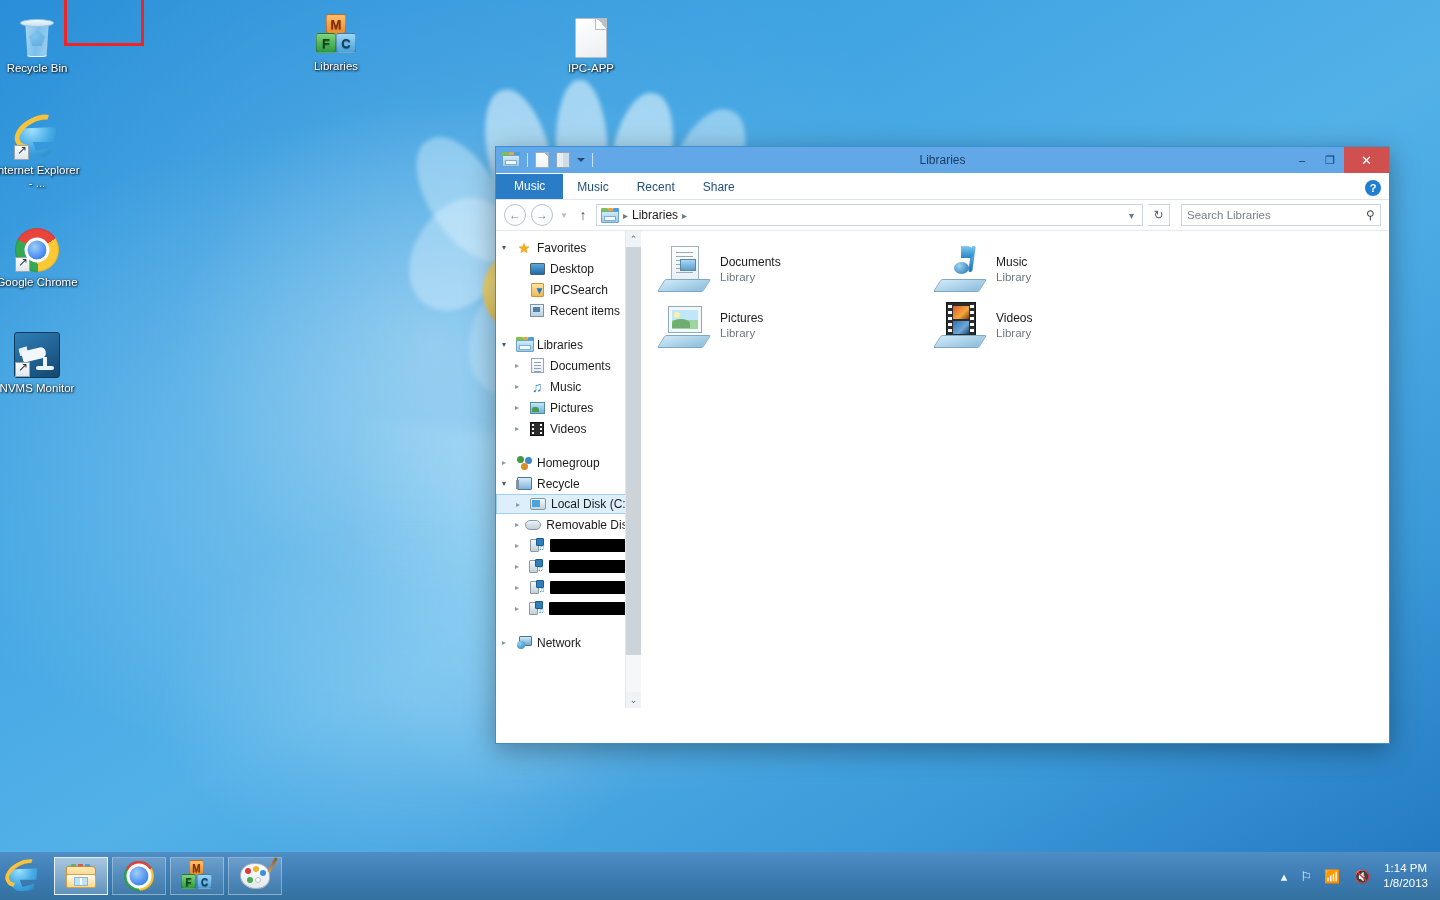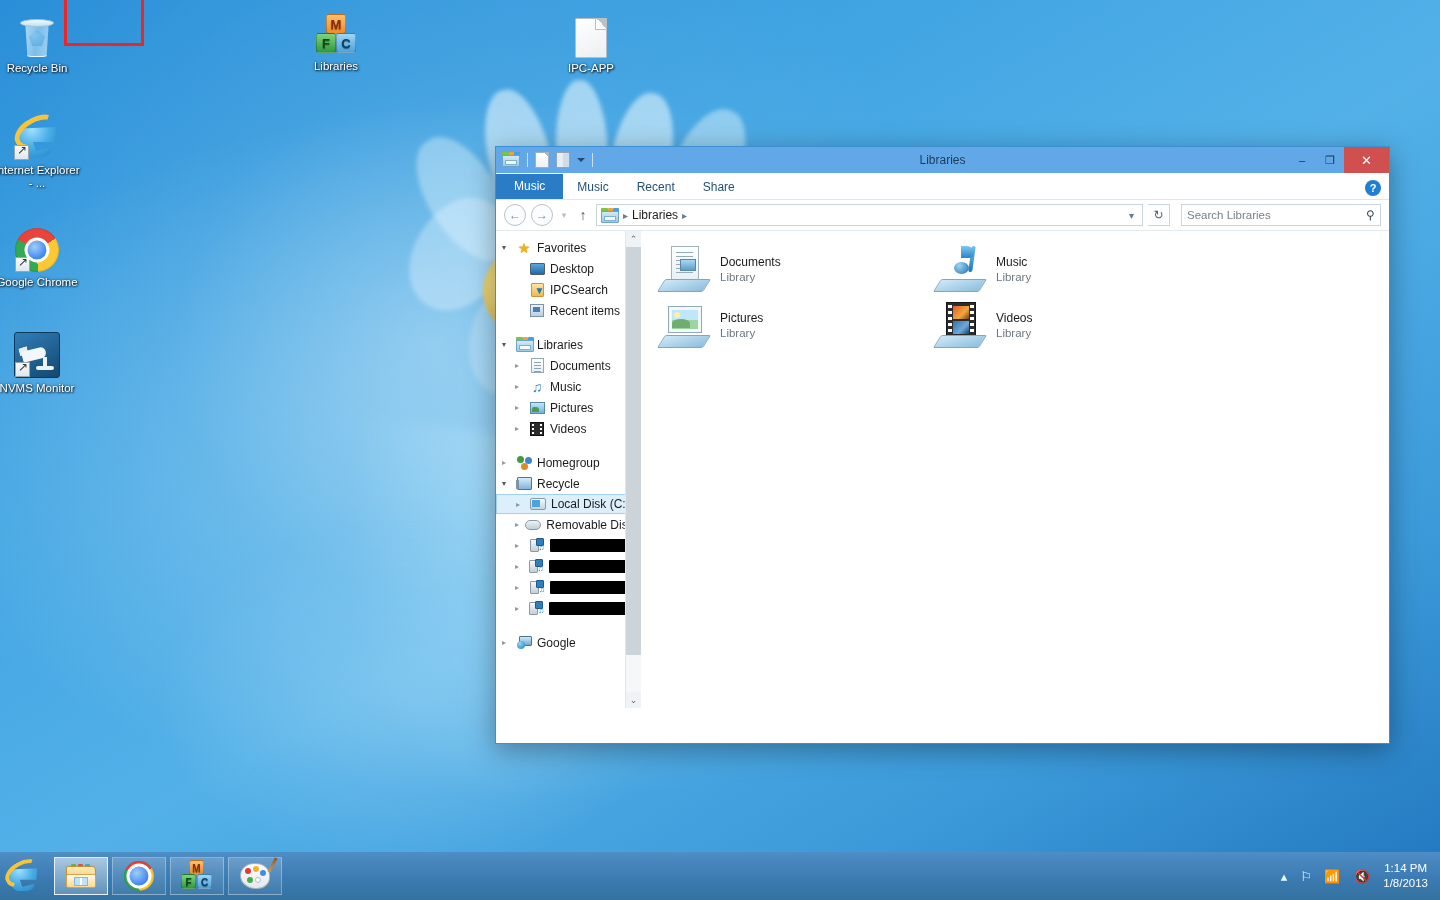--- a/index.html
+++ b/index.html
@@ -600,21 +600,21 @@
             </div>
             <div class="gap"></div>
             <div class="tree-row">
               <span class="tw">▸</span>
               <span class="ti">
                 <span class="netico">
                   <span class="m"></span>
                   <span class="g"></span>
                 </span>
               </span>
-              <span>Google</span>
+              <span>Network</span>
             </div>
           </div>
         <div class="vscroll">
           <div class="vsarrow">⌃</div>
           <div class="vsthumb"></div>
           <div class="vsarrow bot">⌄</div>
         </div>
       </div>
 
       <div class="content">

